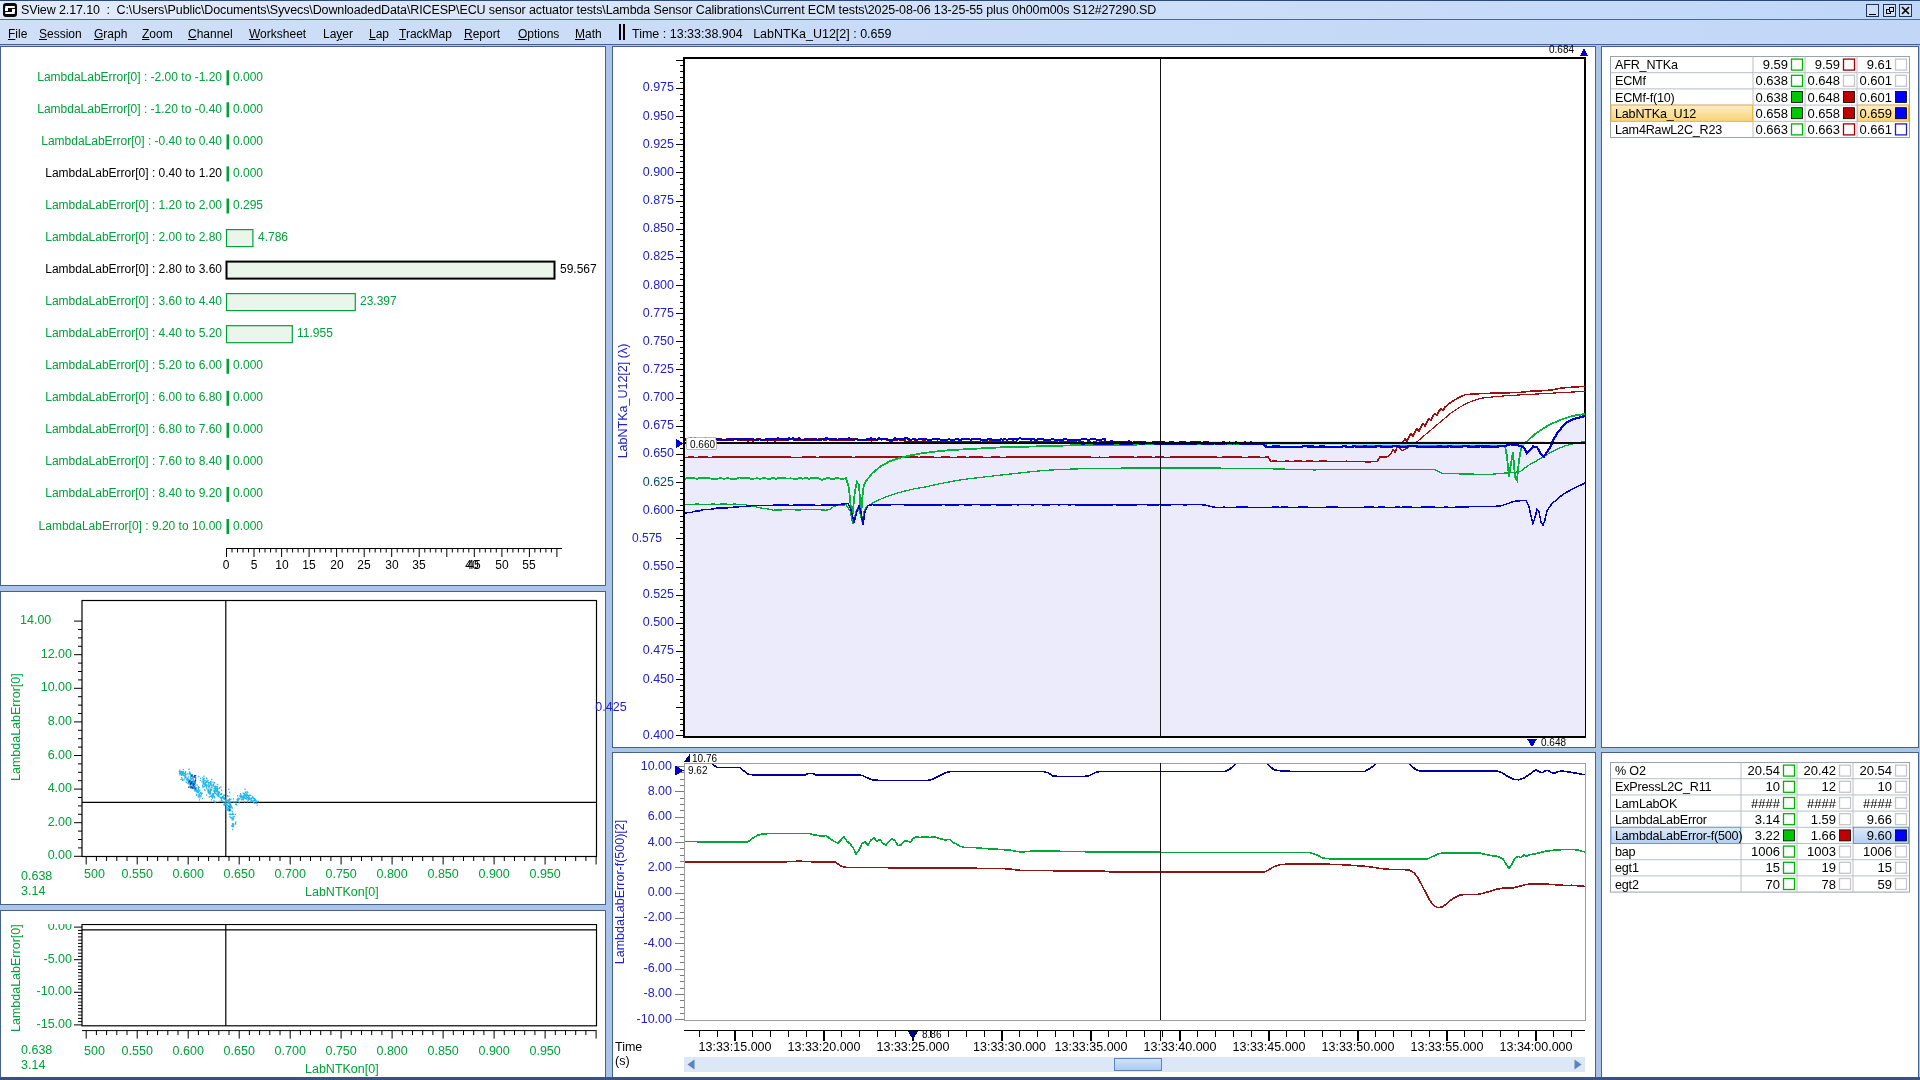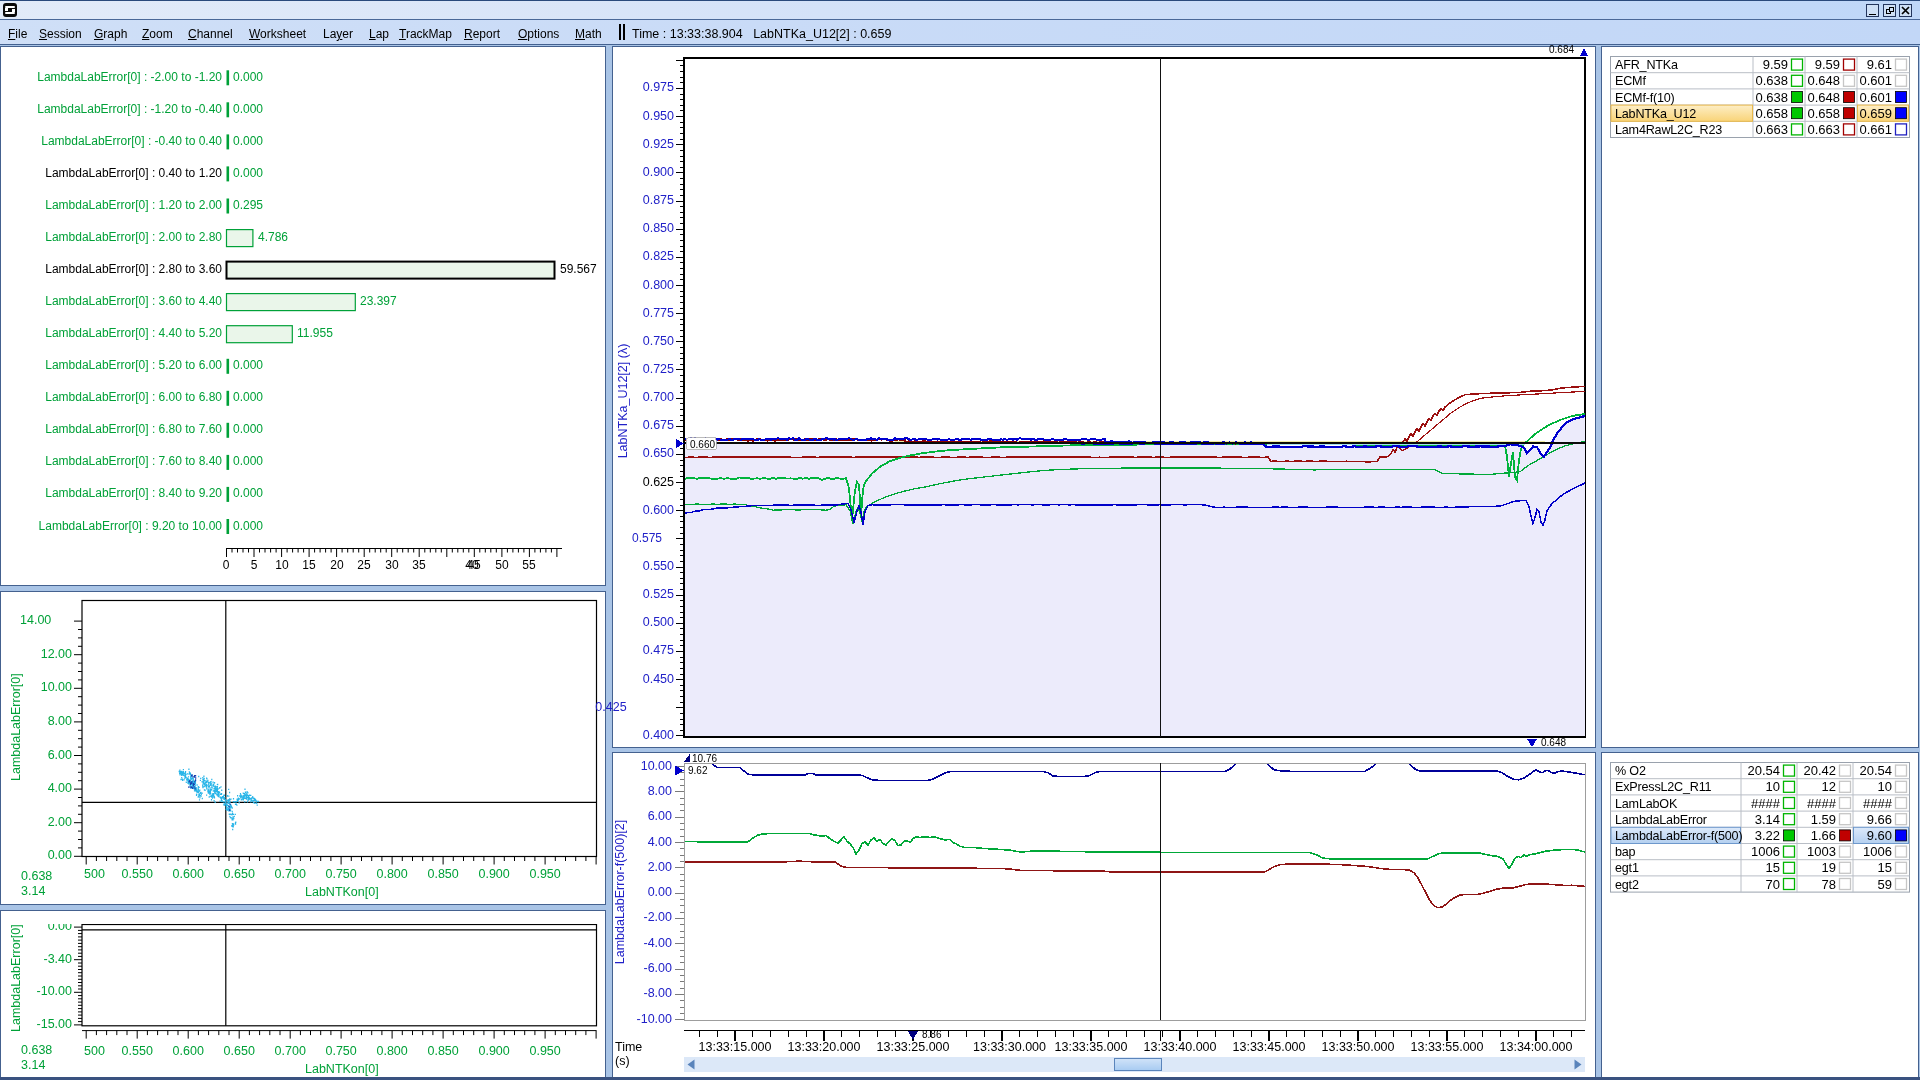--- a/index.html
+++ b/index.html
@@ -10,20 +10,21 @@
 
 <div class="abs" style="left:0;top:0;width:1920px;height:19.5px;
  background:linear-gradient(to right,#e2ebf9 0%,#d9e5f8 30%,#cbddf8 65%,#bfd7f8 100%);
  border-top:1px solid #2a4a7c;border-bottom:1px solid #4a6898">
  <div class="abs" style="left:3px;top:2px;width:14px;height:14px;background:#0a0a0a;border-radius:3px">
    <div class="abs" style="left:2px;top:2.5px;width:10px;height:2.6px;background:#fff;border-radius:1px"></div>
    <div class="abs" style="left:2px;top:5.1px;width:2.6px;height:2.6px;background:#fff"></div>
    <div class="abs" style="left:2px;top:8.8px;width:10px;height:2.6px;background:#fff;border-radius:1px"></div>
    <div class="abs" style="left:9.4px;top:6.4px;width:2.6px;height:2.6px;background:#fff"></div>
  </div>
+ <div class="abs" style="left:21px;top:2px;font-size:12.5px;color:#000;white-space:nowrap;letter-spacing:-0.12px">SView 2.17.10&nbsp;&nbsp;:&nbsp;&nbsp;C:\Users\Public\Documents\Syvecs\DownloadedData\RICESP\ECU sensor actuator tests\Lambda Sensor Calibrations\Current ECM tests\2025-08-06 13-25-55 plus 0h00m00s S12#27290.SD</div>
  <div class="abs" style="left:1866px;top:3px;width:13px;height:13px;border:1px solid #23355c;background:#cfe0f6">
    <div class="abs" style="left:2px;top:8.5px;width:7px;height:1.8px;background:#000"></div>
  </div>
  <div class="abs" style="left:1883px;top:3px;width:13px;height:13px;border:1px solid #23355c;background:#cfe0f6">
    <div class="abs" style="left:2px;top:4px;width:5px;height:5px;border:1.2px solid #000"></div>
    <div class="abs" style="left:4.5px;top:1.5px;width:5px;height:5px;border:1.2px solid #000;background:#cfe0f6"></div>
  </div>
  <div class="abs" style="left:1899px;top:3px;width:13px;height:13px;border:1px solid #23355c;background:#cfe0f6">
    <svg width="11" height="11" style="position:absolute;left:0px;top:0px">
         <path d="M2 2L9 9M9 2L2 9" stroke="#000" stroke-width="1.7"></path>
@@ -155,21 +156,21 @@
 <div class="abs grntxt" style="left:305px;top:885px;font-size:12.5px">LabNTKon[0]</div>
 <svg class="abs" style="left:0;top:910px" width="606" height="170" viewBox="0 910 606 170">
     <rect x="82" y="924.5" width="514.5" height="101.3" fill="#fff" stroke="#000" stroke-width="1.2"></rect>
     <path d="M74 927.1h8M78 930.4h4M78 933.6h4M78 936.9h4M78 940.1h4M78 943.4h4M78 946.7h4M78 949.9h4M78 953.2h4M78 956.4h4M74 959.7h8M78 963.0h4M78 966.2h4M78 969.5h4M78 972.7h4M78 976.0h4M78 979.3h4M78 982.5h4M78 985.8h4M78 989.0h4M74 992.3h8M78 995.6h4M78 998.8h4M78 1002.1h4M78 1005.3h4M78 1008.6h4M78 1011.9h4M78 1015.1h4M78 1018.4h4M78 1021.6h4M74 1024.9h8" stroke="#000" stroke-width="1" fill="none"></path>
     <path d="M226 1030.6H597" stroke="#000" stroke-width="0"></path>
     <path d="M82 1030.6H596.5" stroke="#000" stroke-width="1"></path>
     <path d="M86.2 1030.6v8M96.4 1030.6v4.5M106.6 1030.6v4.5M116.8 1030.6v4.5M127.0 1030.6v4.5M137.2 1030.6v8M147.4 1030.6v4.5M157.6 1030.6v4.5M167.8 1030.6v4.5M178.0 1030.6v4.5M188.2 1030.6v8M198.4 1030.6v4.5M208.6 1030.6v4.5M218.8 1030.6v4.5M229.0 1030.6v4.5M239.2 1030.6v8M249.4 1030.6v4.5M259.6 1030.6v4.5M269.8 1030.6v4.5M280.0 1030.6v4.5M290.2 1030.6v8M300.4 1030.6v4.5M310.5 1030.6v4.5M320.7 1030.6v4.5M330.9 1030.6v4.5M341.1 1030.6v8M351.3 1030.6v4.5M361.5 1030.6v4.5M371.7 1030.6v4.5M381.9 1030.6v4.5M392.1 1030.6v8M402.3 1030.6v4.5M412.5 1030.6v4.5M422.7 1030.6v4.5M432.9 1030.6v4.5M443.1 1030.6v8M453.3 1030.6v4.5M463.5 1030.6v4.5M473.7 1030.6v4.5M483.9 1030.6v4.5M494.1 1030.6v8M504.3 1030.6v4.5M514.5 1030.6v4.5M524.7 1030.6v4.5M534.9 1030.6v4.5M545.1 1030.6v8M555.3 1030.6v4.5M565.5 1030.6v4.5M575.7 1030.6v4.5M585.9 1030.6v4.5M596.1 1030.6v8" stroke="#000" stroke-width="1" fill="none"></path>
     <path d="M225.8 924.5V1025.8M82 929.8H596.5" stroke="#000" stroke-width="1.2"></path>
   </svg>
 <div class="abs" style="left:20px;top:919.1px;width:52px;text-align:right;font-size:12.5px;color:#00a138">0.00</div>
-<div class="abs" style="left:20px;top:951.7px;width:52px;text-align:right;font-size:12.5px;color:#00a138">-3.40</div>
+<div class="abs" style="left:20px;top:951.7px;width:52px;text-align:right;font-size:12.5px;color:#00a138">-5.00</div>
 <div class="abs" style="left:20px;top:984.3px;width:52px;text-align:right;font-size:12.5px;color:#00a138">-10.00</div>
 <div class="abs" style="left:20px;top:1016.9px;width:52px;text-align:right;font-size:12.5px;color:#00a138">-15.00</div>
 <div class="abs grntxt" style="left:84px;top:1044px;font-size:12.5px">500</div>
 <div class="abs" style="left:112.2px;top:1044px;width:50px;text-align:center;font-size:12.5px;color:#00a138">0.550</div>
 <div class="abs" style="left:163.2px;top:1044px;width:50px;text-align:center;font-size:12.5px;color:#00a138">0.600</div>
 <div class="abs" style="left:214.2px;top:1044px;width:50px;text-align:center;font-size:12.5px;color:#00a138">0.650</div>
 <div class="abs" style="left:265.2px;top:1044px;width:50px;text-align:center;font-size:12.5px;color:#00a138">0.700</div>
 <div class="abs" style="left:316.1px;top:1044px;width:50px;text-align:center;font-size:12.5px;color:#00a138">0.750</div>
 <div class="abs" style="left:367.1px;top:1044px;width:50px;text-align:center;font-size:12.5px;color:#00a138">0.800</div>
 <div class="abs" style="left:418.1px;top:1044px;width:50px;text-align:center;font-size:12.5px;color:#00a138">0.850</div>
@@ -203,21 +204,21 @@
   </svg>
 <div class="abs" style="left:620px;top:727.9px;width:54px;text-align:right;font-size:12.5px;color:#2121c8">0.400</div>
 <div class="abs" style="left:584px;top:699.8px;width:54px;text-align:center;font-size:12.5px;color:#2121c8">0.425</div>
 <div class="abs" style="left:620px;top:671.6px;width:54px;text-align:right;font-size:12.5px;color:#2121c8">0.450</div>
 <div class="abs" style="left:620px;top:643.4px;width:54px;text-align:right;font-size:12.5px;color:#2121c8">0.475</div>
 <div class="abs" style="left:620px;top:615.3px;width:54px;text-align:right;font-size:12.5px;color:#2121c8">0.500</div>
 <div class="abs" style="left:620px;top:587.1px;width:54px;text-align:right;font-size:12.5px;color:#2121c8">0.525</div>
 <div class="abs" style="left:620px;top:559.0px;width:54px;text-align:right;font-size:12.5px;color:#2121c8">0.550</div>
 <div class="abs" style="left:620px;top:530.8px;width:54px;text-align:center;font-size:12px;color:#2121c8">0.575</div>
 <div class="abs" style="left:620px;top:502.7px;width:54px;text-align:right;font-size:12.5px;color:#2121c8">0.600</div>
-<div class="abs" style="left:620px;top:474.5px;width:54px;text-align:right;font-size:12.5px;color:#000000">0.625</div>
+<div class="abs" style="left:620px;top:474.5px;width:54px;text-align:right;font-size:12.5px;color:#0c4a6e">0.625</div>
 <div class="abs" style="left:620px;top:446.4px;width:54px;text-align:right;font-size:12.5px;color:#2121c8">0.650</div>
 <div class="abs" style="left:620px;top:418.2px;width:54px;text-align:right;font-size:12.5px;color:#2121c8">0.675</div>
 <div class="abs" style="left:620px;top:390.1px;width:54px;text-align:right;font-size:12.5px;color:#2121c8">0.700</div>
 <div class="abs" style="left:620px;top:361.9px;width:54px;text-align:right;font-size:12.5px;color:#2121c8">0.725</div>
 <div class="abs" style="left:620px;top:333.8px;width:54px;text-align:right;font-size:12.5px;color:#2121c8">0.750</div>
 <div class="abs" style="left:620px;top:305.6px;width:54px;text-align:right;font-size:12.5px;color:#2121c8">0.775</div>
 <div class="abs" style="left:620px;top:277.5px;width:54px;text-align:right;font-size:12.5px;color:#2121c8">0.800</div>
 <div class="abs" style="left:620px;top:249.3px;width:54px;text-align:right;font-size:12.5px;color:#2121c8">0.825</div>
 <div class="abs" style="left:620px;top:221.2px;width:54px;text-align:right;font-size:12.5px;color:#2121c8">0.850</div>
 <div class="abs" style="left:620px;top:193.0px;width:54px;text-align:right;font-size:12.5px;color:#2121c8">0.875</div>

